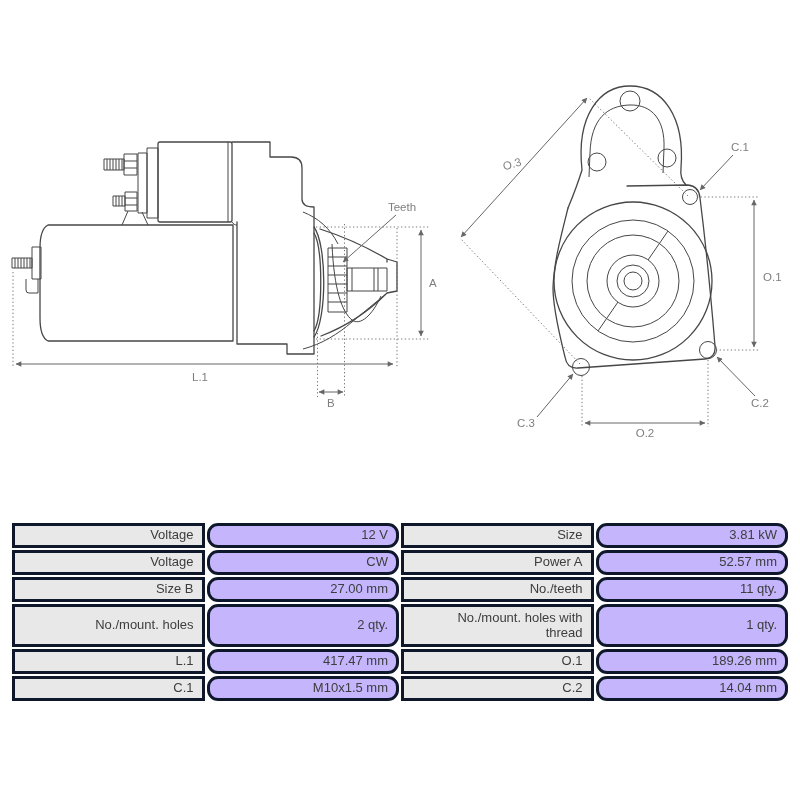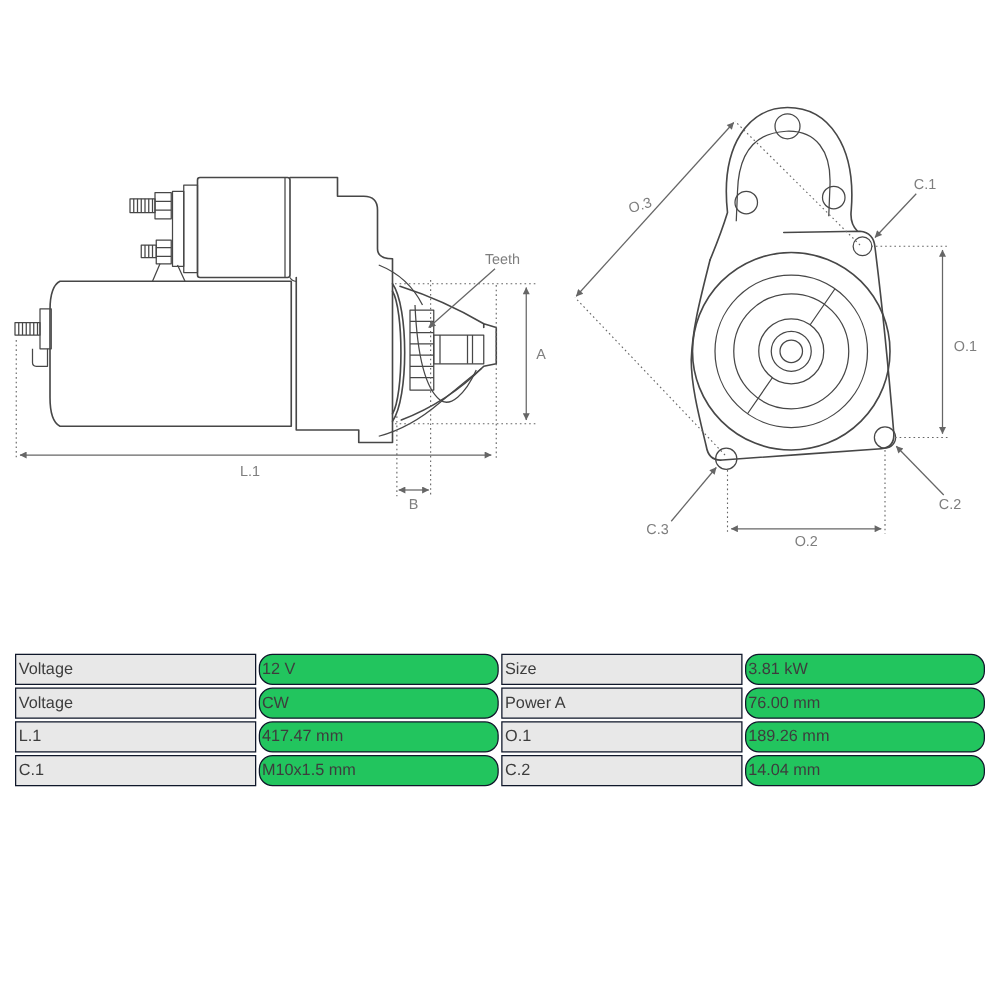--- a/index.html
+++ b/index.html
@@ -10,23 +10,23 @@
   
   .drawing{position:absolute;top:0;left:0;}
   .part{fill:none;stroke:#474747;stroke-width:1.3;stroke-linejoin:round;stroke-linecap:round;}
   .part-thin{fill:none;stroke:#474747;stroke-width:1;stroke-linejoin:round;}
   .dim{fill:none;stroke:#666666;stroke-width:1;}
   .dot{fill:none;stroke:#666666;stroke-width:0.9;stroke-dasharray:1.3 2.4;}
   .dimtext{fill:#7e7e7e;font-size:11.5px;}
 
   
   .spec{position:absolute;left:10px;top:521px;width:780px;border-collapse:separate;border-spacing:2px;font-size:13px;color:#3d3d3d;table-layout:fixed;}
-  .spec td{border:1px solid #0f172a;text-align:left;vertical-align:middle;padding:2px 8px 2px 2px;line-height:1.15;}
+  .spec td{border:3px solid #0f172a;text-align:right;vertical-align:middle;padding:2px 8px 2px 2px;line-height:1.15;}
   .spec td.lab{background:#e8e8e8;}
-  .spec td.val{background:#22c55e;border-radius:11px;}
+  .spec td.val{background:#c4b5fd;border-radius:11px;}
   .spec tr{height:25px;}
   .spec tr.tall{height:43px;}
   .wrap-narrow{display:inline-block;max-width:142px;}
 </style>
 </head>
 <body>
 
 <div class="page">
 
   <svg class="drawing" width="800" height="470" viewBox="0 0 800 470">
@@ -152,21 +152,33 @@
       <tr>
         <td class="lab" style="width:25%">Voltage</td>
         <td class="val" style="width:25%">12 V</td>
         <td class="lab" style="width:25%">Size</td>
         <td class="val" style="width:25%">3.81 kW</td>
       </tr>
       <tr>
         <td class="lab">Voltage</td>
         <td class="val">CW</td>
         <td class="lab">Power A</td>
-        <td class="val">76.00 mm</td>
+        <td class="val">52.57 mm</td>
+      </tr>
+      <tr>
+        <td class="lab">Size B</td>
+        <td class="val">27.00 mm</td>
+        <td class="lab">No./teeth</td>
+        <td class="val">11 qty.</td>
+      </tr>
+      <tr class="tall">
+        <td class="lab">No./mount. holes</td>
+        <td class="val">2 qty.</td>
+        <td class="lab"><span class="wrap-narrow">No./mount. holes with thread</span></td>
+        <td class="val">1 qty.</td>
       </tr>
       <tr>
         <td class="lab">L.1</td>
         <td class="val">417.47 mm</td>
         <td class="lab">O.1</td>
         <td class="val">189.26 mm</td>
       </tr>
       <tr>
         <td class="lab">C.1</td>
         <td class="val">M10x1.5 mm</td>

